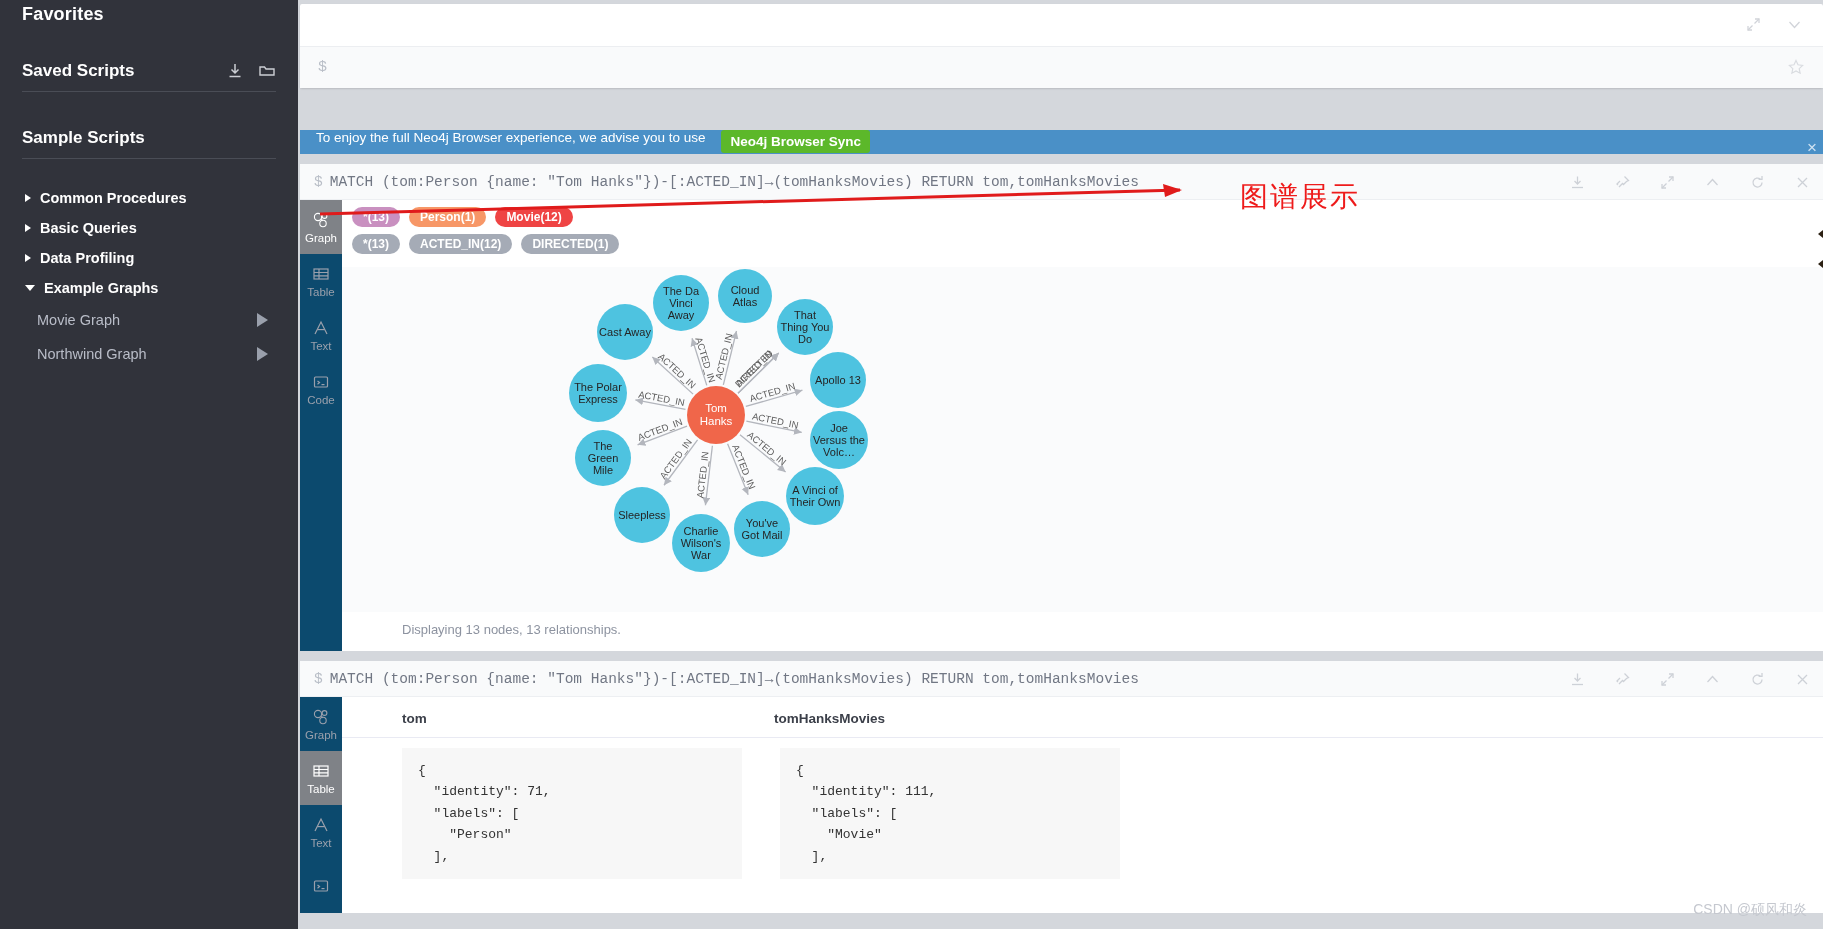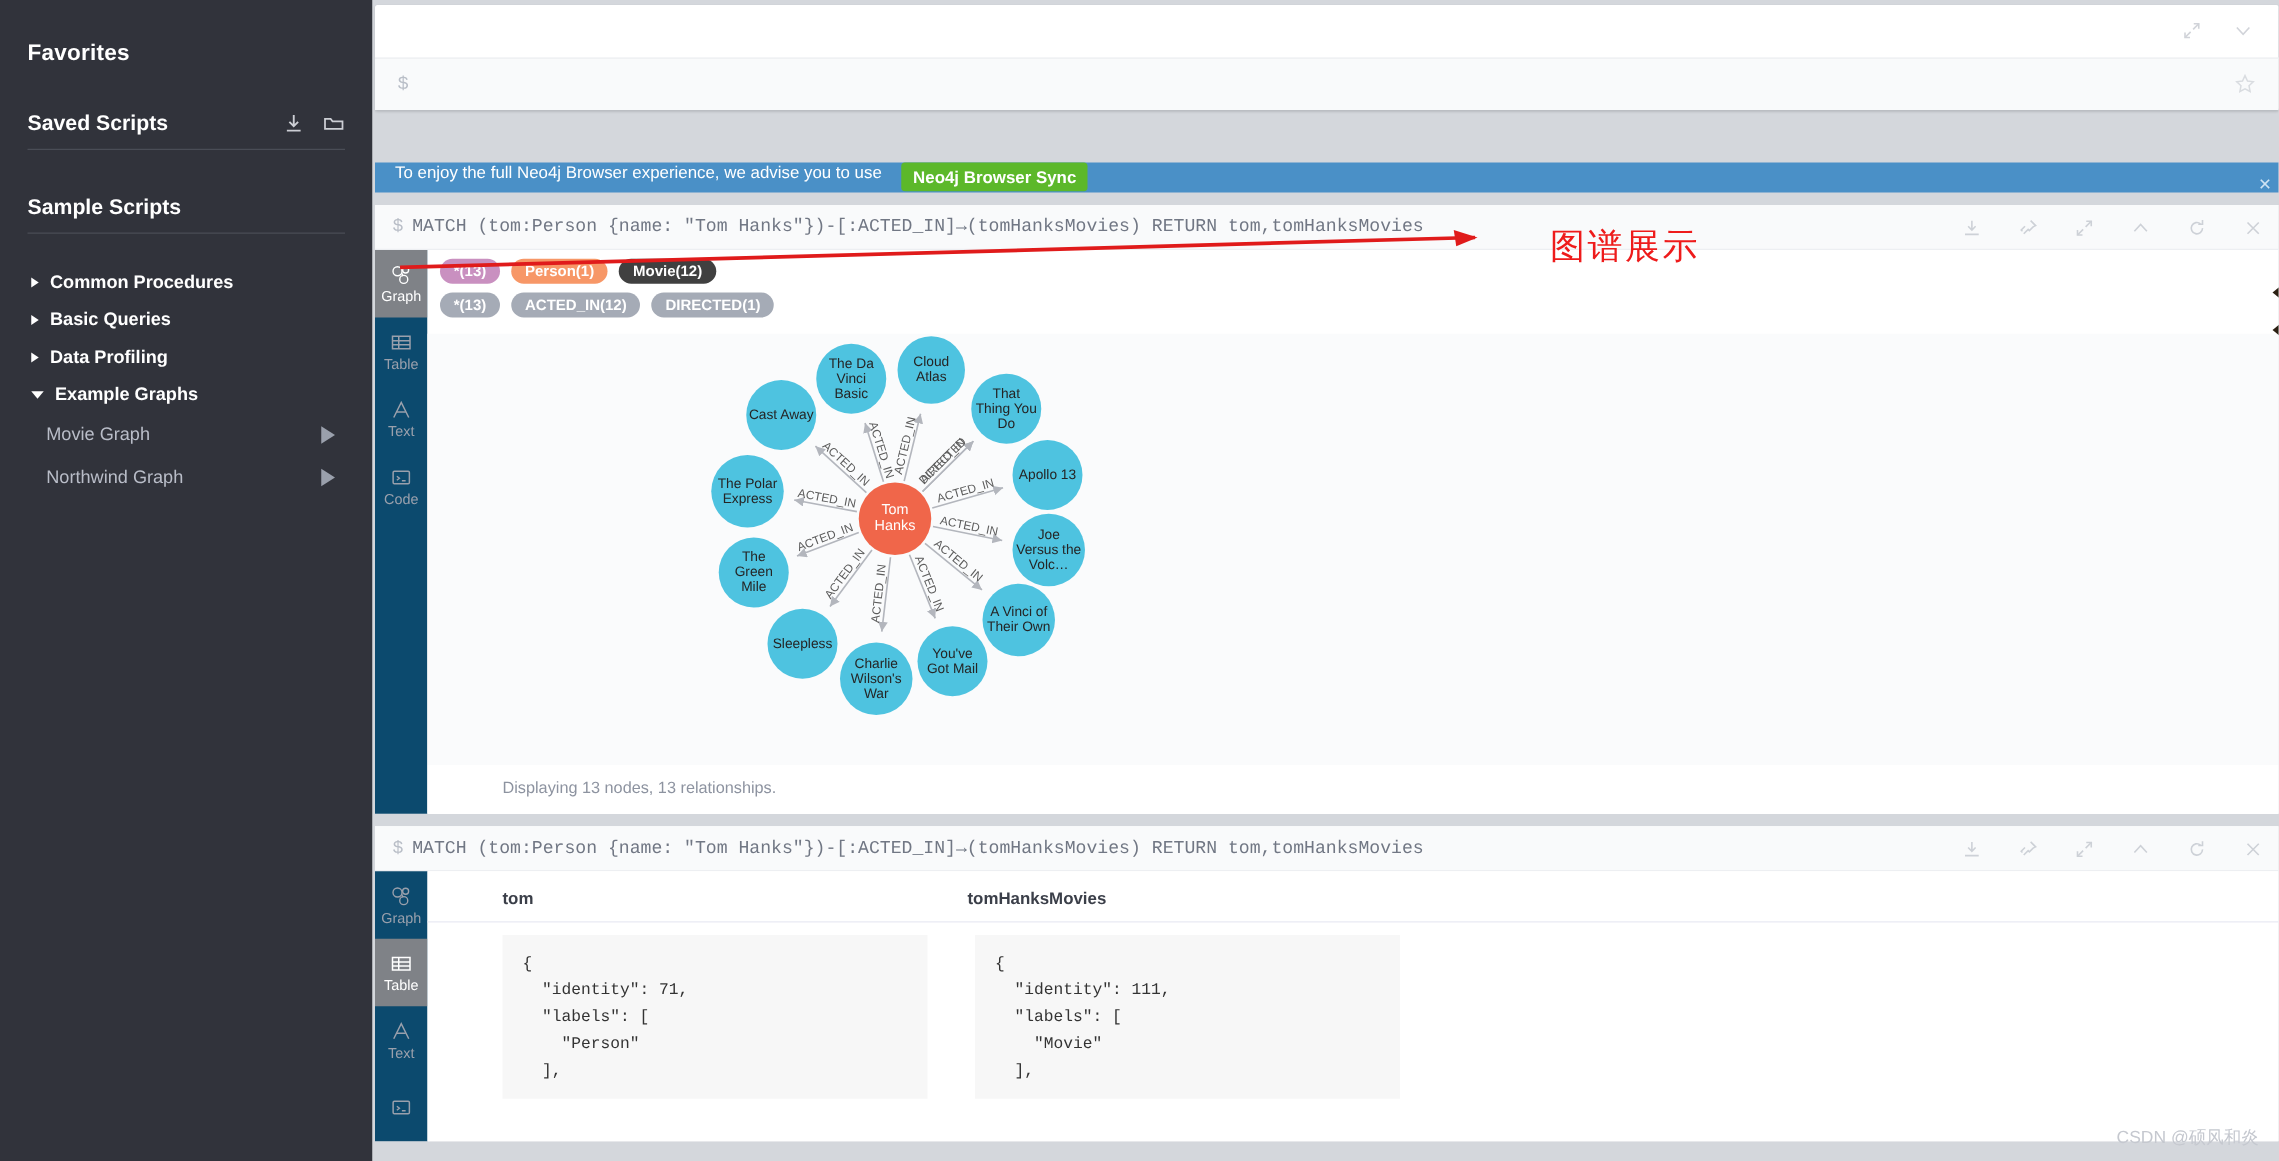--- a/index.html
+++ b/index.html
@@ -16,21 +16,21 @@
   .sidebar {
     width: 298px; height: 929px;
     background: #31333b;
     color: #eef1f8;
     flex: 0 0 298px;
     padding: 0 22px;
     overflow: hidden;
   }
   .sb-title {
     font-size: 18px; font-weight: bold; color: #ffffff;
-    padding-top: 32px;
+    padding-top: 4px;
     letter-spacing: .2px;
   }
   .sb-section { margin-top: 36px; }
   .sb-head-row {
     display: flex; align-items: center; justify-content: space-between;
     padding-bottom: 10px;
     border-bottom: 1px solid #4a4d56;
   }
   .sb-head {
     font-size: 17px; font-weight: bold; color: #ffffff;
@@ -402,21 +402,21 @@
               </svg>
             <span>Code</span>
           </div>
         </div>
 
         <div class="graph-panel">
           <div class="pill-rows">
             <div class="pill-row">
               <span class="pill" style="background:#c990c0">*(13)</span>
               <span class="pill" style="background:#f79767">Person(1)</span>
-              <span class="pill" style="background:#404040">Movie(12)</span>
+              <span class="pill" style="background:#ef4444">Movie(12)</span>
             </div>
             <div class="pill-row">
               <span class="pill rel" style="background:#a5abb6">*(13)</span>
               <span class="pill rel" style="background:#a5abb6">ACTED_IN(12)</span>
               <span class="pill rel" style="background:#a5abb6">DIRECTED(1)</span>
             </div>
           </div>
 
           <div class="graph-canvas" id="graph-canvas">
             <svg id="graph-svg" width="100%" height="345" style="position:absolute;left:0;top:0">
@@ -447,21 +447,21 @@
                 <text x="338.78452901623086" y="192.5884743023907" font-size="9.5" font-family="&quot;Liberation Sans&quot;, sans-serif" fill="#5c5c5c" text-anchor="middle" transform="rotate(-53.49855887949367 338.78452901623086 195.5884743023907)">ACTED_IN</text>
                 <line x1="385.60001505995626" y1="176.74786340945684" x2="406.1548207348909" y2="227.6880339951644" stroke="#b3b6bd" stroke-width="1.3" marker-end="url(#ah)"></line>
                 <text x="395.8774178974236" y="199.21794870231062" font-size="9.5" font-family="&quot;Liberation Sans&quot;, sans-serif" fill="#5c5c5c" text-anchor="middle" transform="rotate(68.02549200852802 395.8774178974236 202.21794870231062)">ACTED_IN</text>
                 <line x1="370.39187802828076" y1="178.78930749200438" x2="363.42285919113976" y2="238.25826823560755" stroke="#b3b6bd" stroke-width="1.3" marker-end="url(#ah)"></line>
                 <text x="366.90736860971026" y="205.52378786380598" font-size="9.5" font-family="&quot;Liberation Sans&quot;, sans-serif" fill="#5c5c5c" text-anchor="middle" transform="rotate(-83.31613589196589 366.90736860971026 208.52378786380598)">ACTED_IN</text>
                 <line x1="396.043801968685" y1="126.20388119950249" x2="436.6896557147954" y2="86.01472243930347" stroke="#b3b6bd" stroke-width="1.3" marker-end="url(#ah)"></line>
                 <text x="416.36672884174016" y="103.10930181940299" font-size="9.5" font-family="&quot;Liberation Sans&quot;, sans-serif" fill="#5c5c5c" text-anchor="middle" transform="rotate(-44.676298475079776 416.36672884174016 106.10930181940299)">DIRECTED</text>
               </svg>
             <div id="graph-nodes">
                 <div class="node" style="left: 311px; top: 8px; height: 56px; width: 56px; background: rgb(78, 195, 224);">
-                  <span>The Da Vinci Basic</span>
+                  <span>The Da Vinci Away</span>
                 </div>
                 <div class="node" style="left: 376px; top: 2px; height: 54px; width: 54px; background: rgb(78, 195, 224);">
                   <span>Cloud Atlas</span>
                 </div>
                 <div class="node" style="left: 255px; top: 37px; height: 56px; width: 56px; background: rgb(78, 195, 224);">
                   <span>Cast Away</span>
                 </div>
                 <div class="node" style="left: 435px; top: 32px; height: 56px; width: 56px; background: rgb(78, 195, 224);">
                   <span>That Thing You Do</span>
                 </div>

